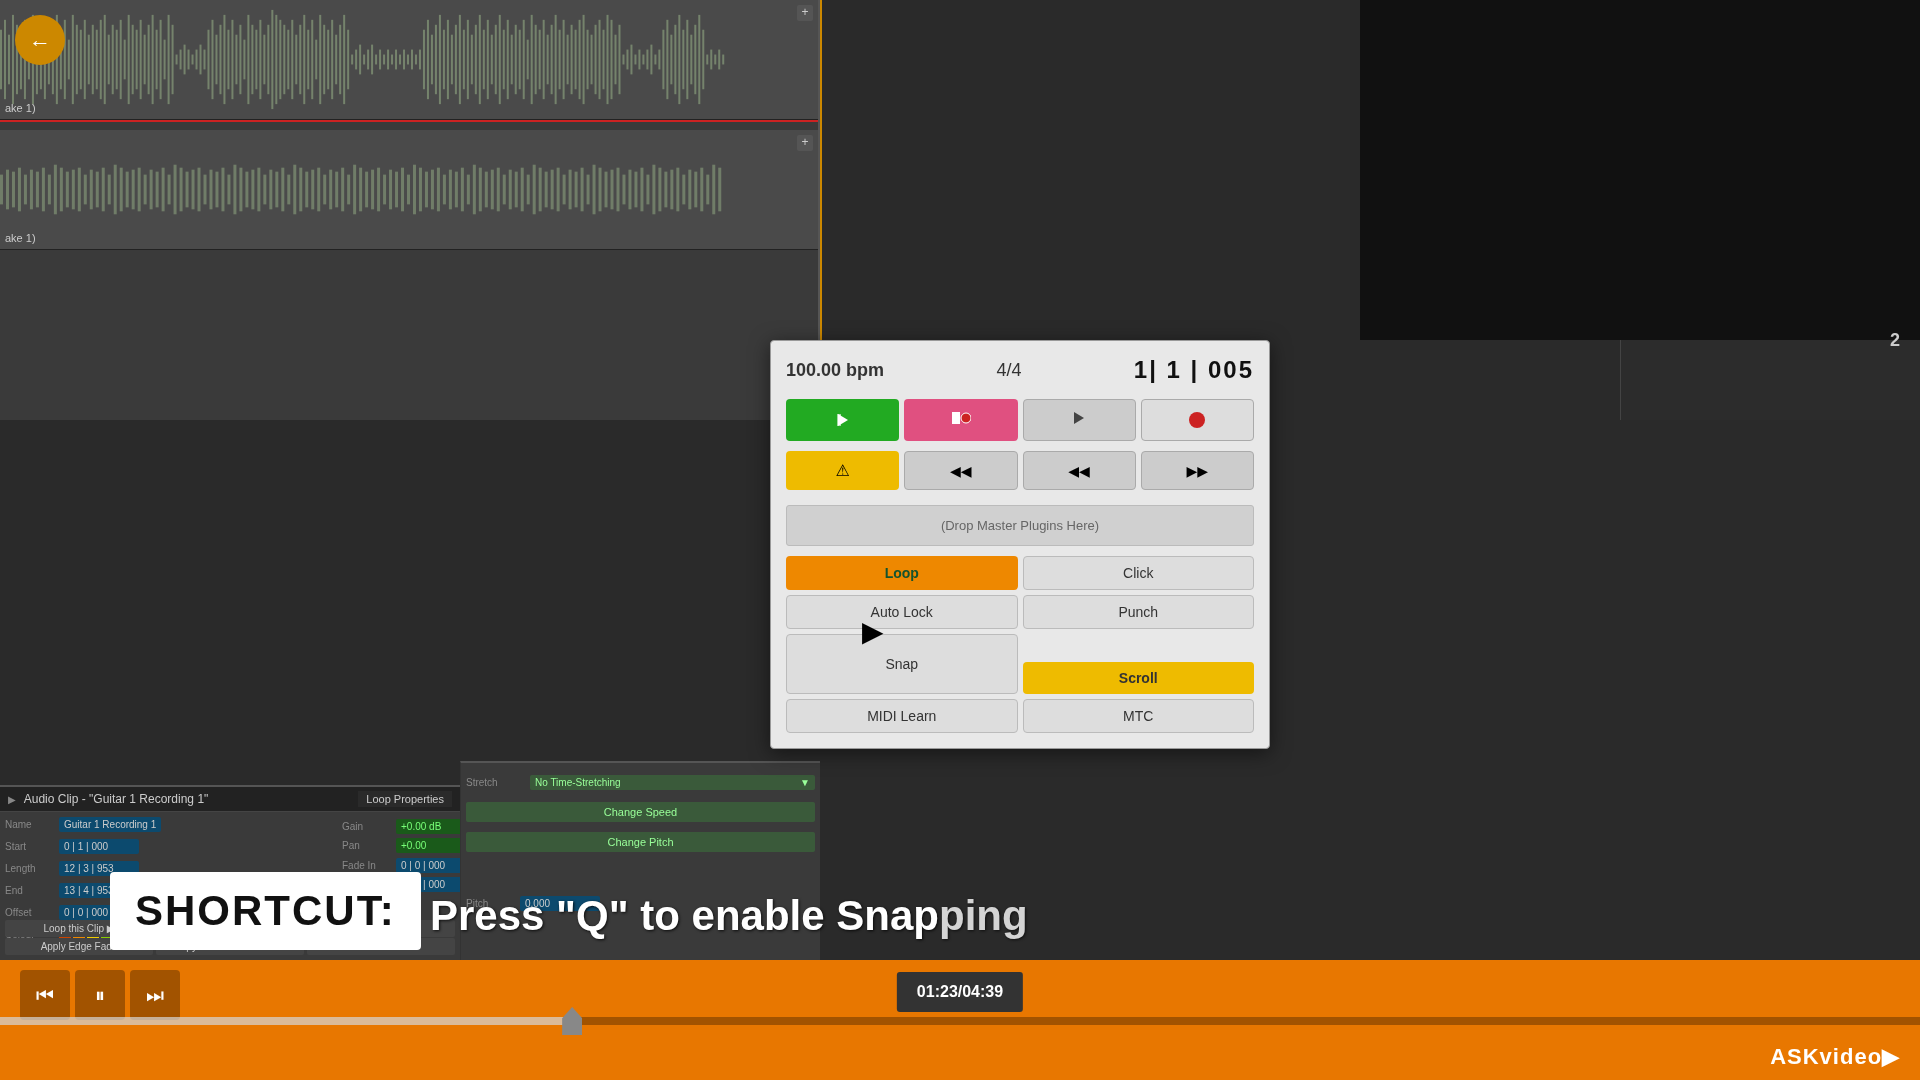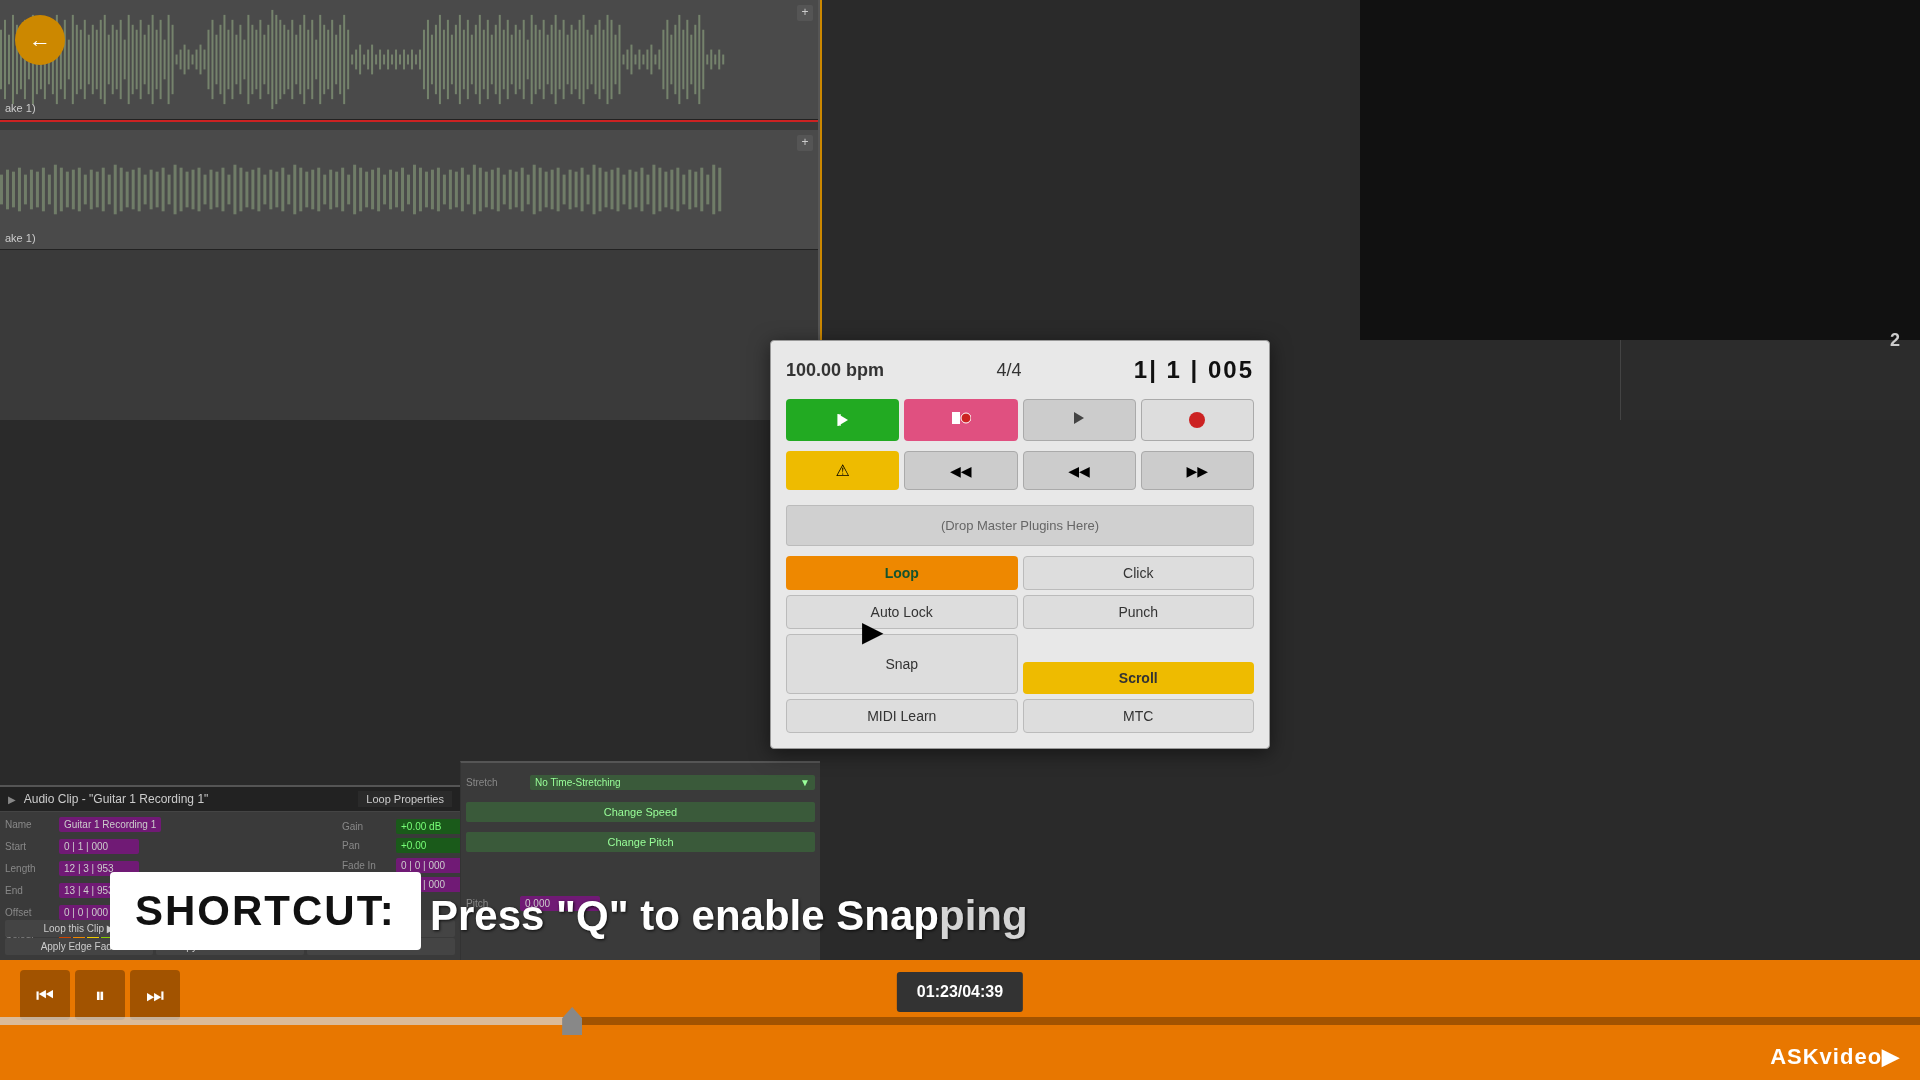--- a/index.html
+++ b/index.html
@@ -145,21 +145,21 @@
       gap: 4px;
     }
 
     .props-label {
       color: #888;
       font-size: 10px;
       width: 50px;
     }
 
     .props-value {
-      background: #701a75;
+      background: #0c4a6e;
       color: #ccc;
       font-size: 10px;
       padding: 2px 5px;
       border-radius: 2px;
       min-width: 80px;
     }
 
     .props-value-green {
       background: #1a5a1a;
       color: #7f7;

